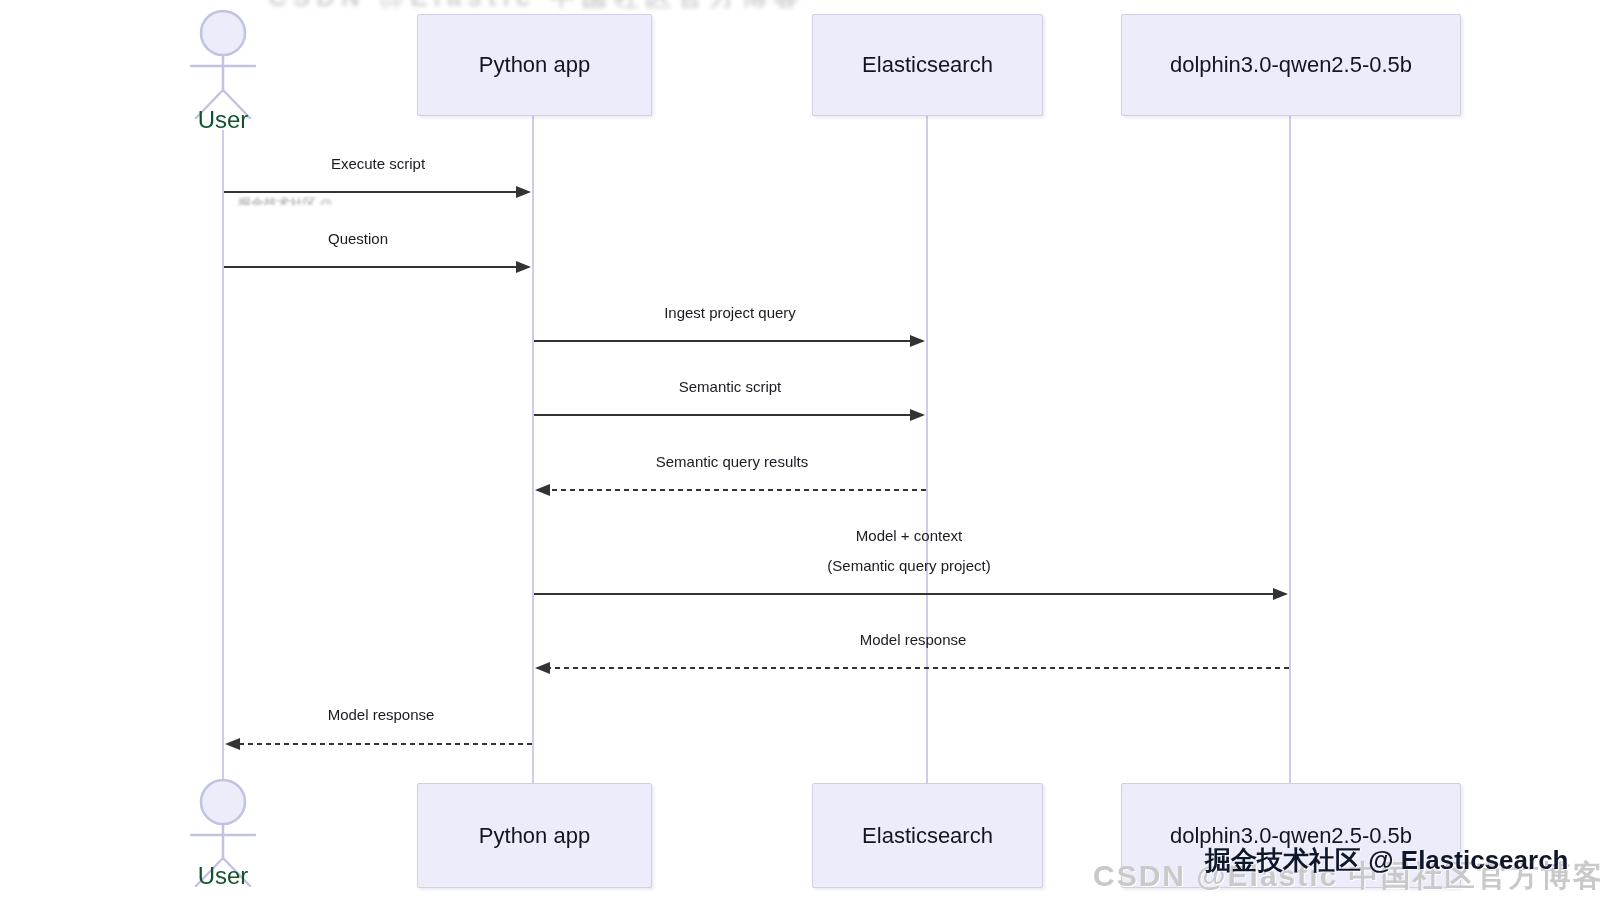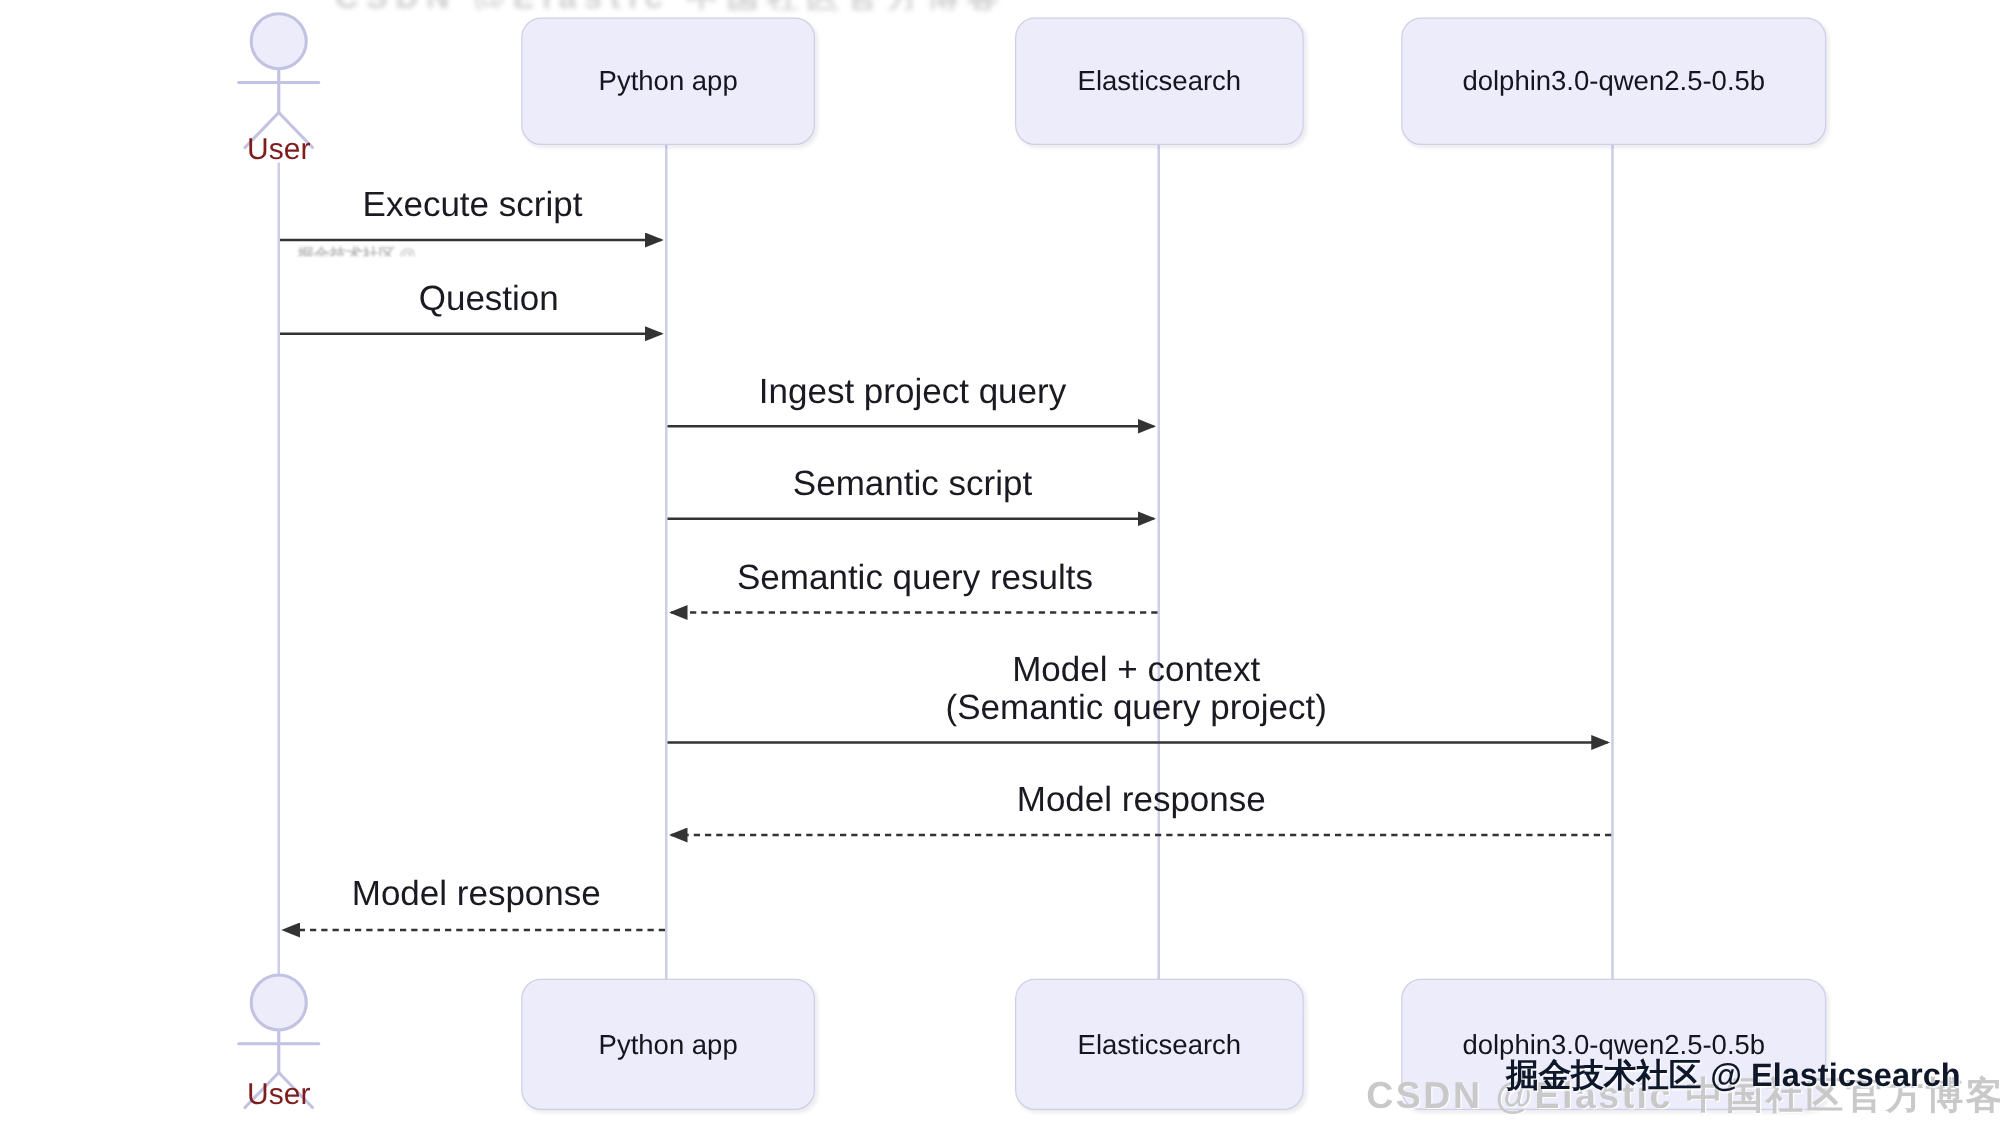--- a/index.html
+++ b/index.html
@@ -2,32 +2,32 @@
 <html><head>
 <meta charset="utf-8">
 <style>
   html,body{margin:0;padding:0;background:#ffffff;}
   .canvas{
     position:relative;width:1600px;height:906px;background:#ffffff;overflow:hidden;
     font-family:"Liberation Sans", sans-serif;color:#15151F;
   }
   .layer{position:absolute;left:0;top:0;}
   .pbox{
-    position:absolute;background:#ECECFB;border:1px solid #CFCFE6;border-radius:16px;
+    position:absolute;background:#ECECFB;border:1px solid #CFCFE6;border-radius:2px;
     display:flex;align-items:center;justify-content:center;
     font-size:22px;color:#15151F;box-shadow:2px 2px 3px rgba(100,100,140,0.12);
     z-index:2;
   }
   .msg{
     position:absolute;transform:translateX(-50%);white-space:nowrap;
-    font-size:28px;line-height:28px;color:#1A1A22;z-index:3;
+    font-size:15px;line-height:28px;color:#1A1A22;z-index:3;
   }
   .actor-label{
     position:absolute;transform:translateX(-50%);white-space:nowrap;
-    font-size:24px;color:#7f1d1d;z-index:3;
+    font-size:24px;color:#14532d;z-index:3;
   }
   .wm-light{
     position:absolute;left:1093px;top:856px;z-index:5;
     font-size:30px;font-weight:bold;letter-spacing:2px;color:#C9C9C9;
     white-space:nowrap;text-shadow:1px 1px 0 #ffffff;
   }
   .wm-dark{
     position:absolute;left:1205px;top:843px;z-index:6;
     font-size:26px;font-weight:bold;color:#0f172a;
     white-space:nowrap;text-shadow:1px 1px 1px rgba(255,255,255,0.9);
@@ -110,21 +110,21 @@
     <span>Elasticsearch</span>
   </div>
   <div class="pbox" style="left:1121px;top:783px;width:338px;height:103px">
     <span>dolphin3.0-qwen2.5-0.5b</span>
   </div>
 
   <div class="actor-label" style="left:223px;top:106px">User</div>
   <div class="actor-label" style="left:223px;top:862px">User</div>
 
   <div class="msg" style="left:378px;top:150px">Execute script</div>
-  <div class="msg" style="left:391px;top:225px">Question</div>
+  <div class="msg" style="left:358px;top:225px">Question</div>
   <div class="msg" style="left:730px;top:299px">Ingest project query</div>
   <div class="msg" style="left:730px;top:373px">Semantic script</div>
   <div class="msg" style="left:732px;top:448px">Semantic query results</div>
   <div class="msg" style="left:909px;top:522px">Model + context</div>
   <div class="msg" style="left:909px;top:552px">(Semantic query project)</div>
   <div class="msg" style="left:913px;top:626px">Model response</div>
   <div class="msg" style="left:381px;top:701px">Model response</div>
 
   <div class="wm-light">CSDN @Elastic 中国社区官方博客</div>
   <div class="wm-dark">掘金技术社区 @ Elasticsearch</div>

